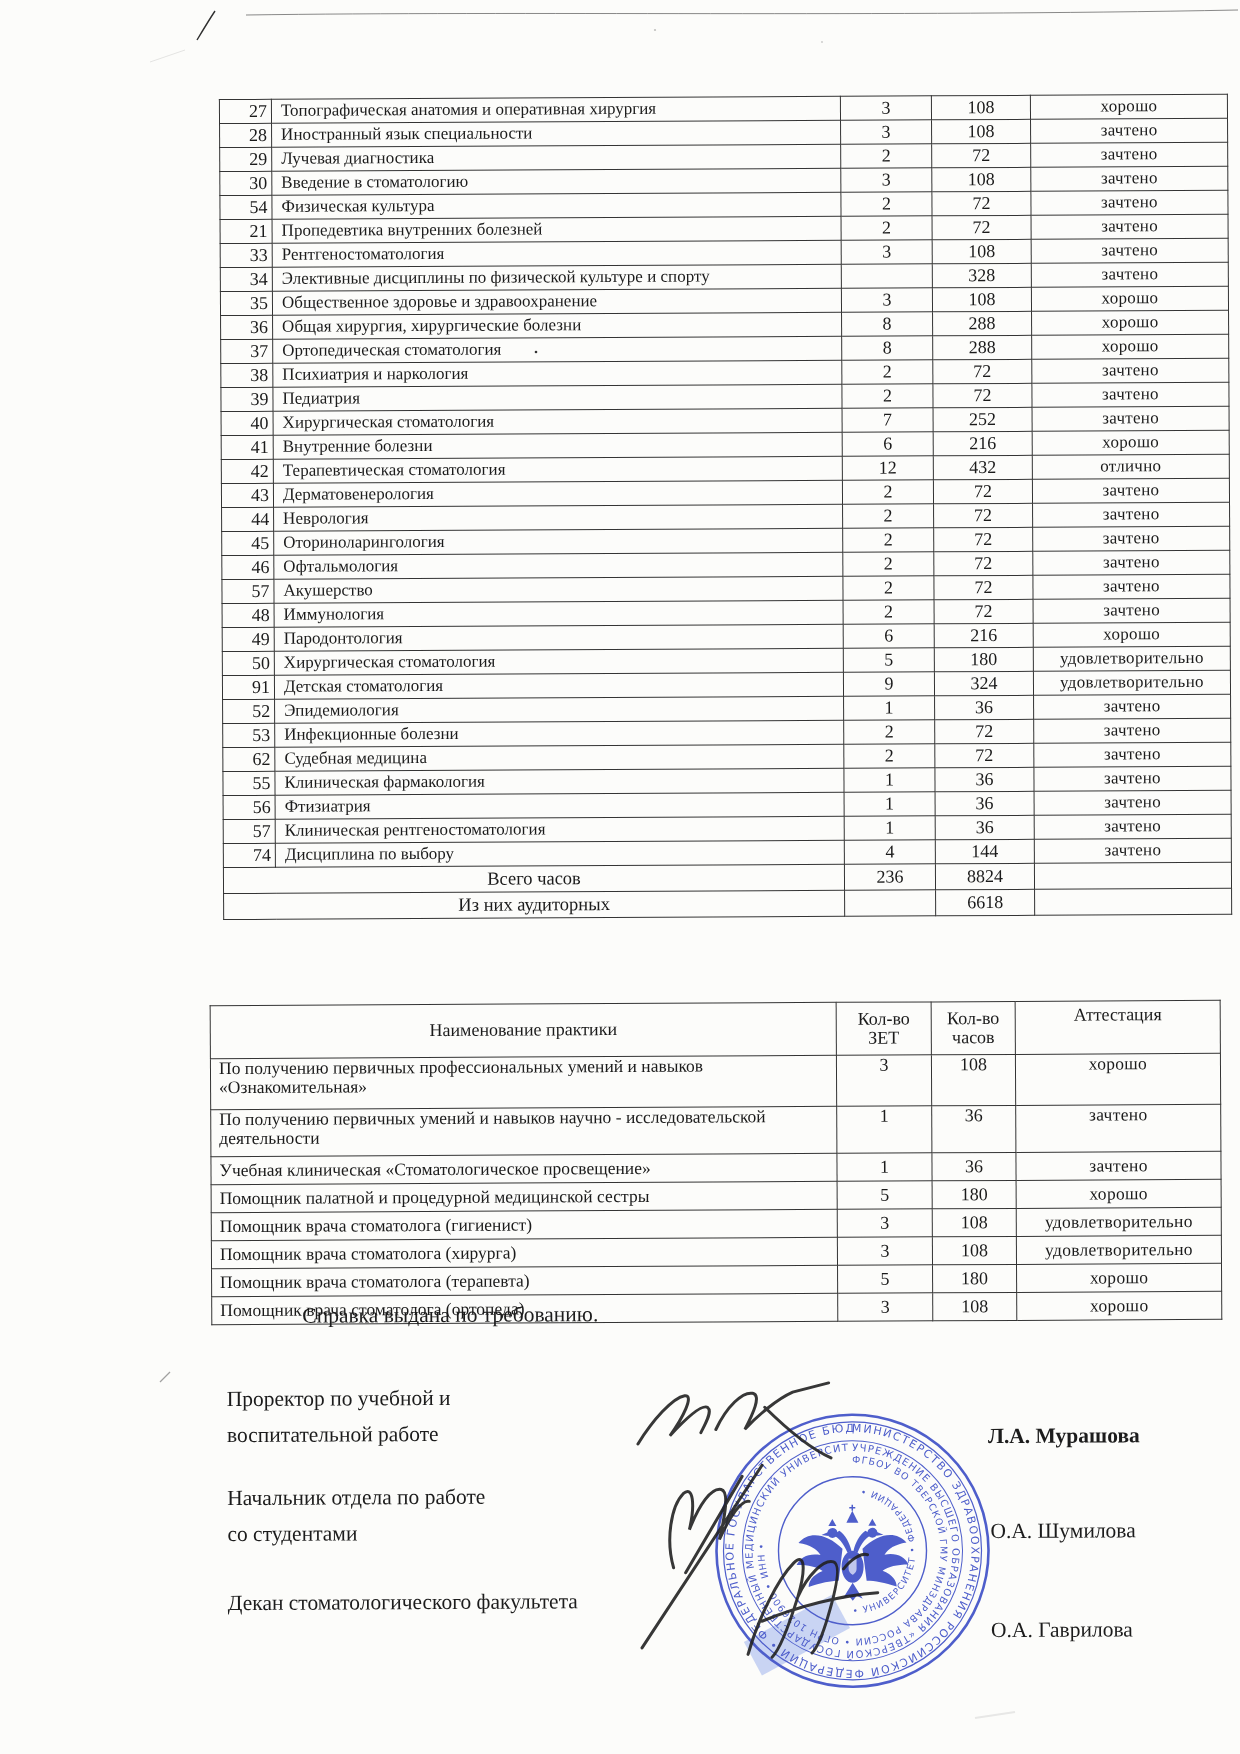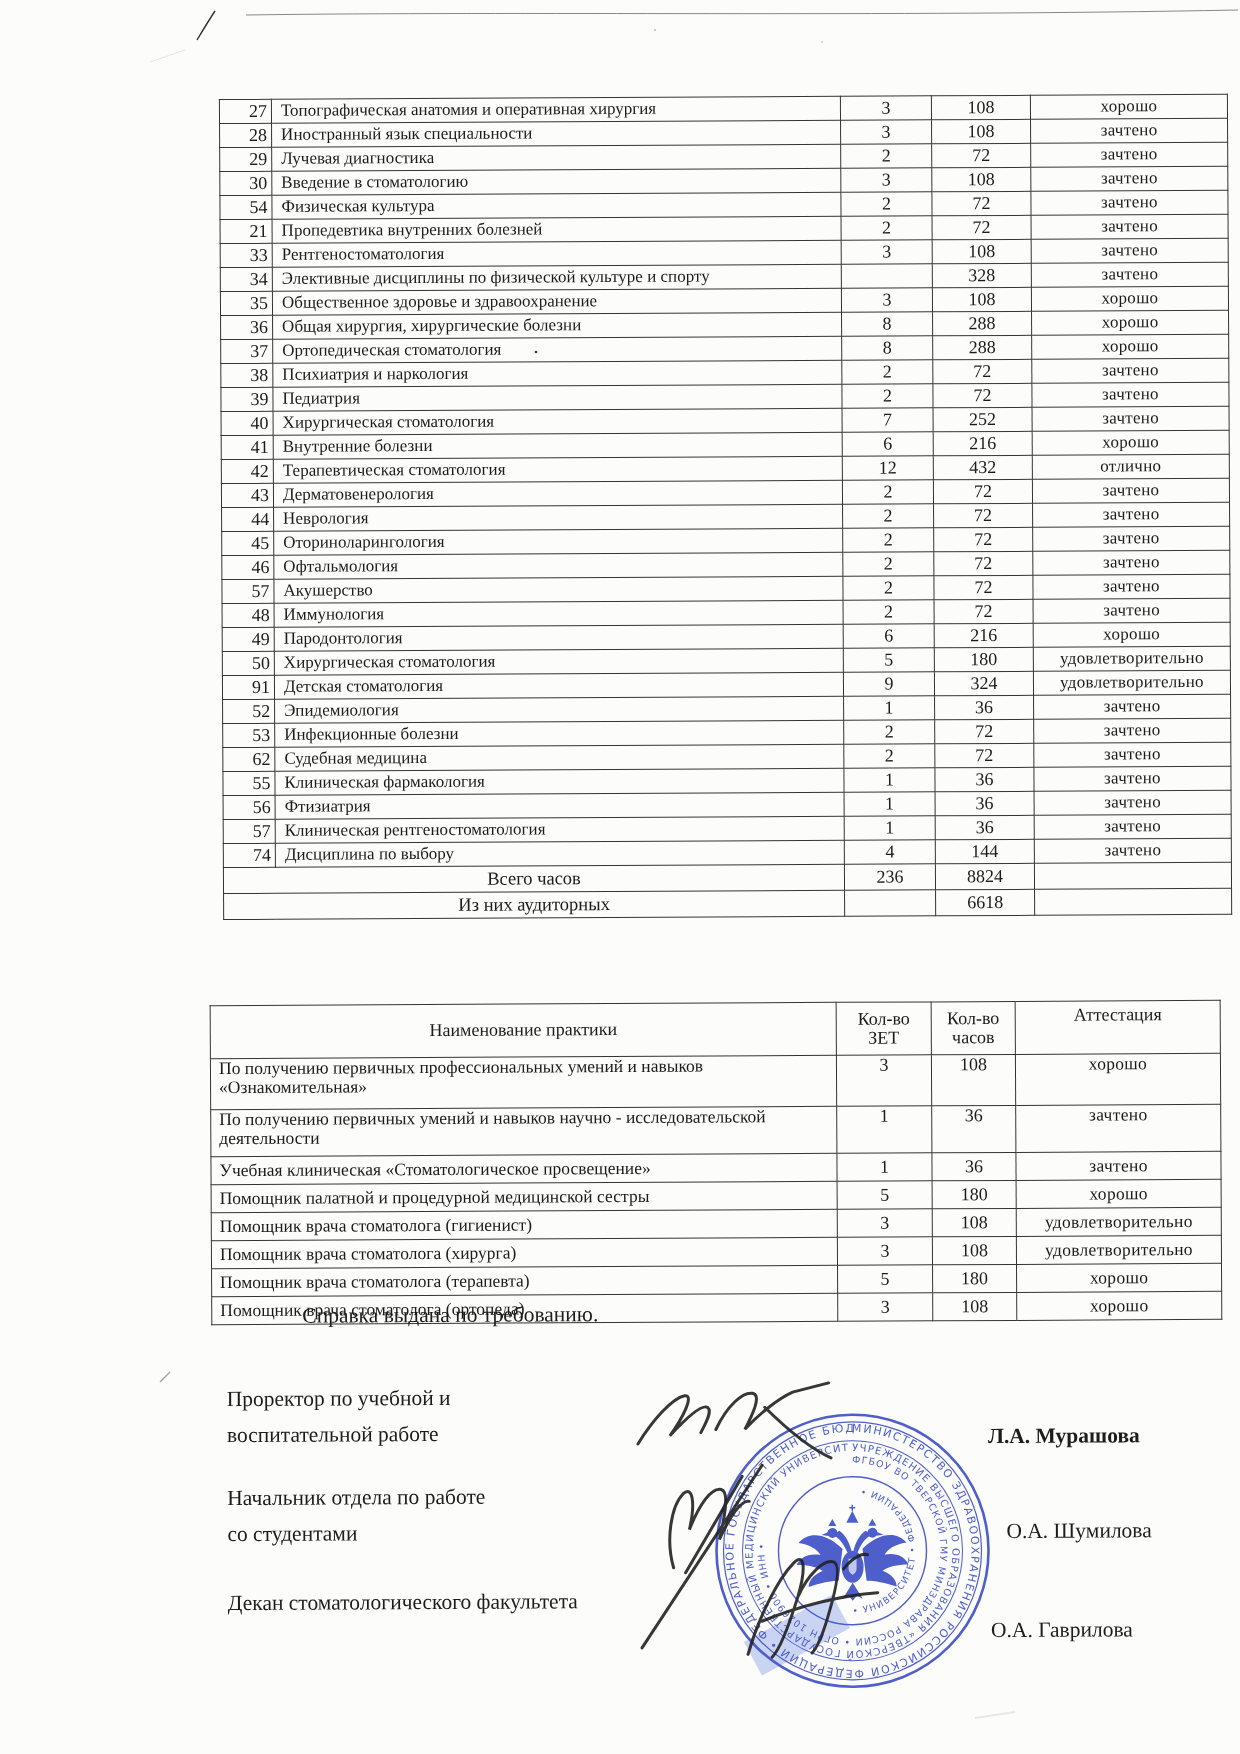--- a/index.html
+++ b/index.html
@@ -363,21 +363,21 @@
     <div class="sig-title" style="top:1379px;">
       <div>Проректор по учебной и</div>
       <div>воспитательной работе</div>
     </div>
     <div class="sig-name" style="left:983px;top:1426px;font-weight:bold;">Л.А. Мурашова</div>
 
     <div class="sig-title" style="top:1478px;">
       <div>Начальник отдела по работе</div>
       <div>со студентами</div>
     </div>
-    <div class="sig-name" style="left:985px;top:1521px;margin-left:16px;">О.А. Шумилова</div>
+    <div class="sig-name" style="left:985px;top:1521px;">О.А. Шумилова</div>
 
     <div class="sig-title" style="top:1583px;">
       <div>Декан стоматологического факультета</div>
     </div>
     <div class="sig-name" style="left:985px;top:1588px;margin-top:32px;">О.А. Гаврилова</div>
 
     <svg class="overlay" style="left:703px;top:1408px;" width="288" height="288" viewBox="0 0 288 288">
       <g opacity="0.9">
         <rect x="-50" y="-19" width="100" height="38" fill="#7f99e8" opacity="0.45" transform="translate(88,228) rotate(-28)"></rect>
         <circle cx="144" cy="144" r="136" fill="none" stroke="#3b4dc6" stroke-width="2.6"></circle>

